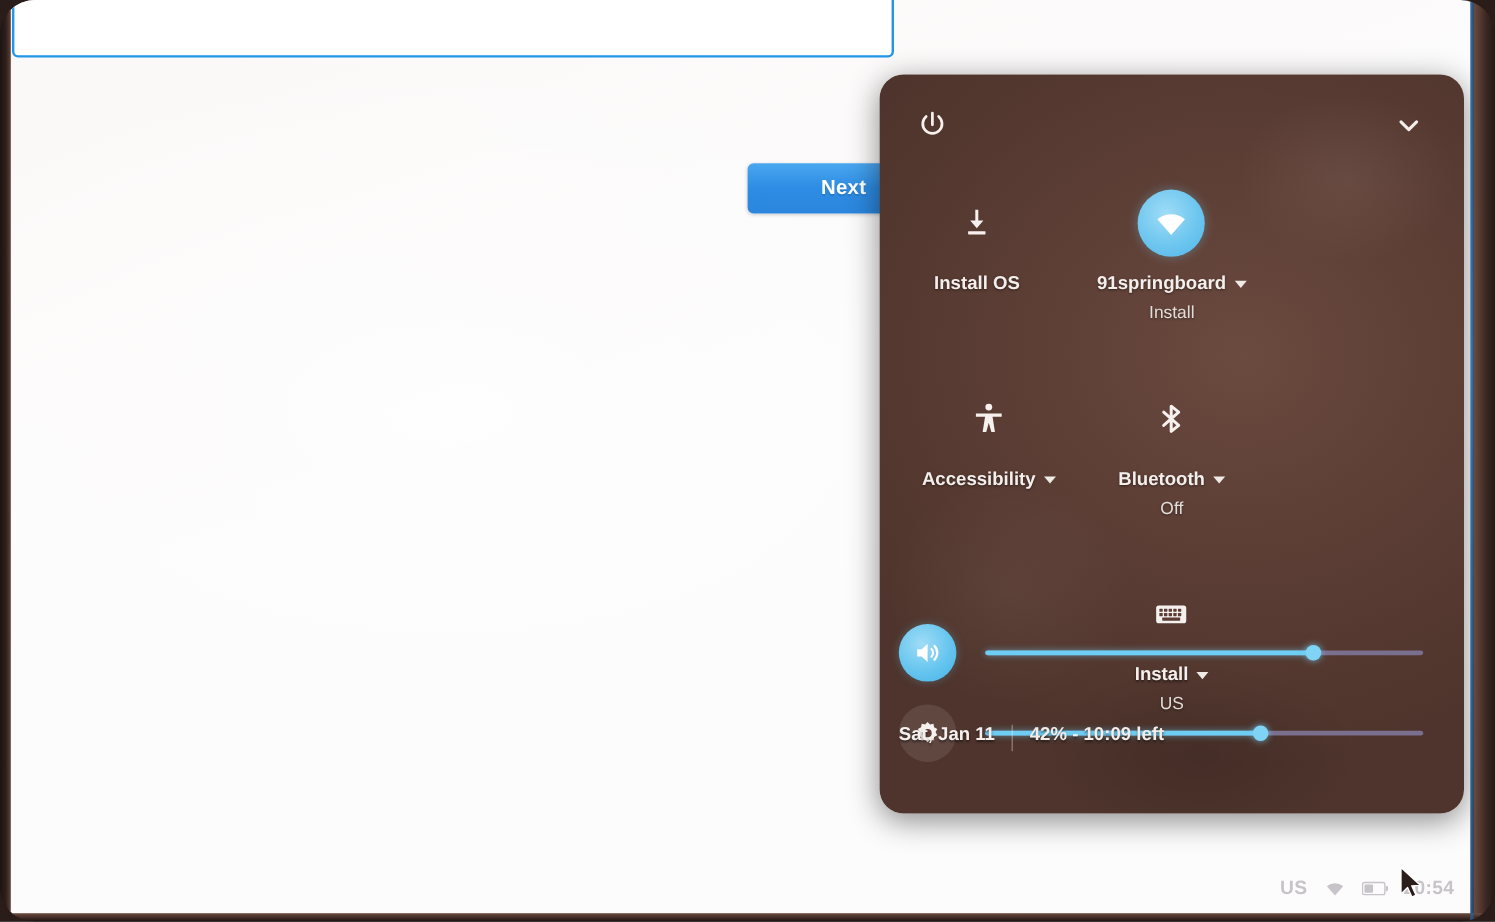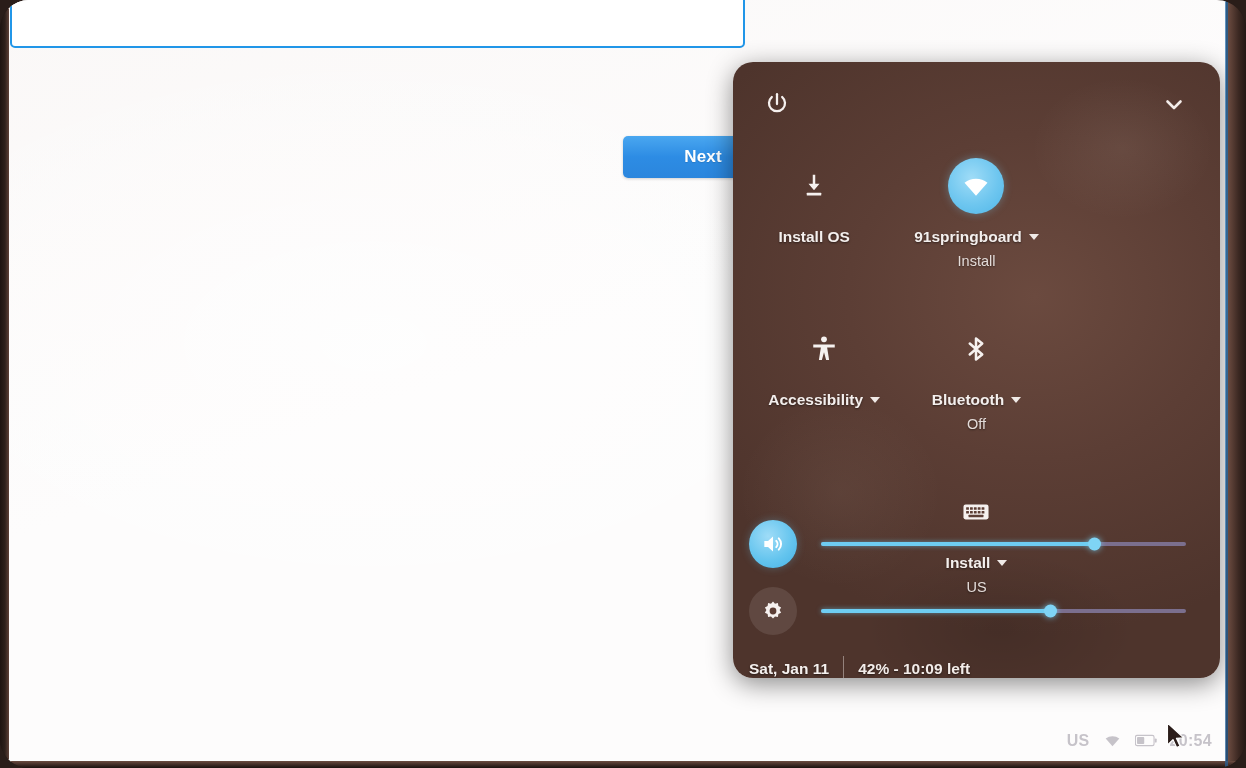--- a/index.html
+++ b/index.html
@@ -230,21 +230,21 @@
     margin-left: -6.5px;
     transform: translateY(-50%);
     border-radius: 50%;
     background: #7fd4f5;
     box-shadow: 0 0 6px rgba(120,210,245,.8);
   }
 
   
   .panel-footer {
     position: absolute; left: 0; bottom: 0; width: 100%; height: 74px;
-    display: flex; align-items: flex-end;
+    display: flex; align-items: flex-start;
     padding-left: 16px;
     gap: 14px;
   }
   .footer-date {
     color: #f5f0ee;
     font-size: 15.5px;
     font-weight: 600;
     text-shadow: 0 1px 2px rgba(0,0,0,.5);
     cursor: pointer;
   }

